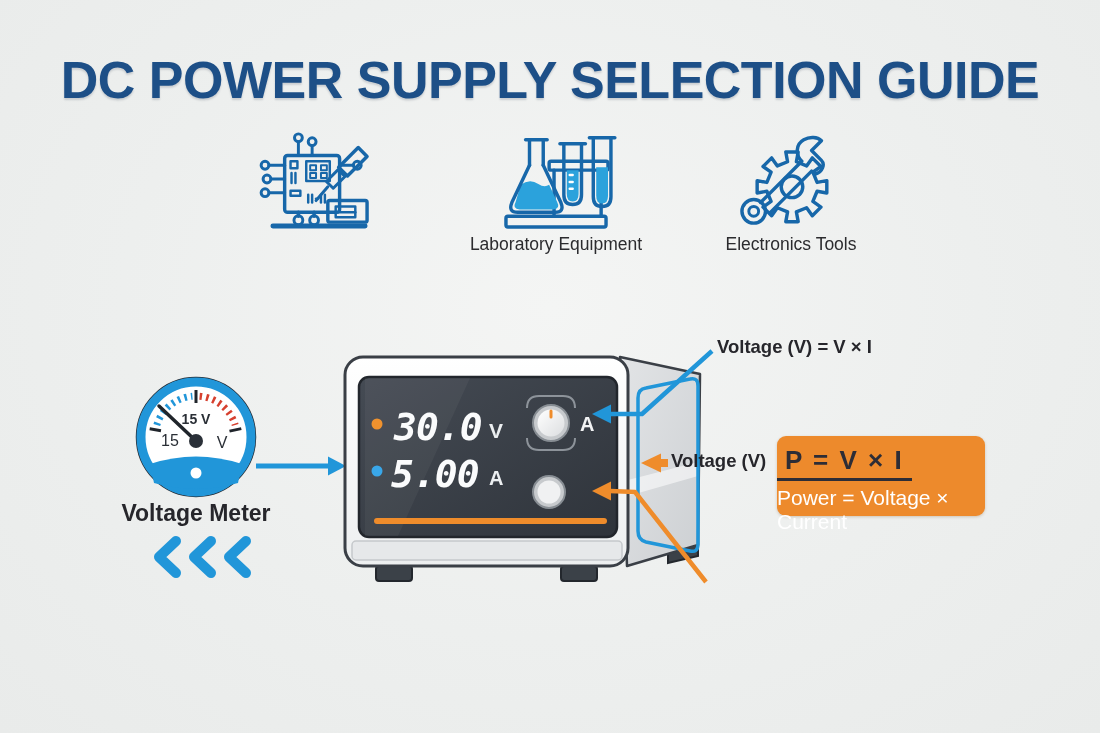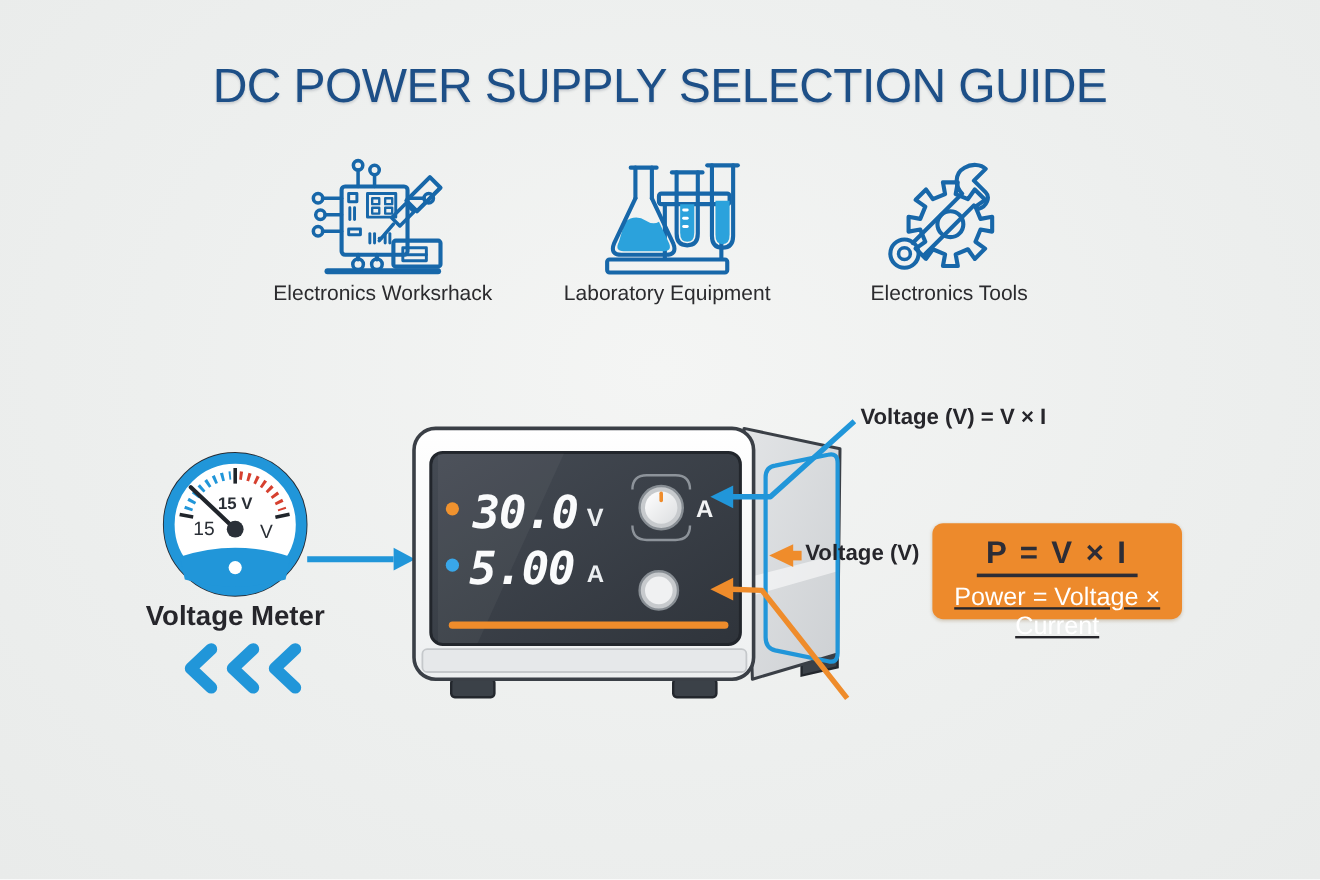--- a/index.html
+++ b/index.html
@@ -3,39 +3,38 @@
 <meta charset="utf-8">
 <style>
   html,body{margin:0;padding:0;background:#ffffff;}
   .canvas{
     position:relative;width:1100px;height:733px;overflow:hidden;
     background:radial-gradient(ellipse at 50% 42%, #f4f5f4 0%, #edefee 55%, #e9ebea 100%);
     font-family:"Liberation Sans", sans-serif;color:#26262b;
   }
   .title{
     position:absolute;left:0;top:50px;width:1100px;margin:0;text-align:center;
-    font-size:40px;font-weight:normal;letter-spacing:-0.5px;color:#1d4f87;
+    font-size:52px;font-weight:bold;letter-spacing:-0.5px;color:#1d4f87;
     text-shadow:0 2px 2px rgba(40,50,70,0.18);
   }
   .cat{position:absolute;top:126px;width:238px;text-align:center;}
   .cat svg{display:block;margin:0 auto;}
   .cat-label{margin-top:4px;font-size:17.5px;color:#2b2b2e;}
   .scene{position:absolute;left:0;top:0;}
   .lbl{position:absolute;white-space:nowrap;}
   .meter-label{left:118px;top:500px;width:156px;text-align:center;font-size:23px;font-weight:600;color:#26262b;}
   .flow-label{left:118px;top:574px;width:160px;text-align:center;font-size:19px;font-weight:600;color:#26262b;}
   .ann{font-size:18.5px;color:#26262b;font-weight:bold;}
   .ann-top{left:717px;top:336px;}
   .ann-side{left:671px;top:450px;}
   .ann-bottom{left:709px;top:582px;}
   .formula-box{
     position:absolute;left:777px;top:436px;width:208px;height:80px;
-    background:#ed8a2c;border-radius:9px;text-align:center;
+    background:#ed8a2c;border-radius:9px;
     box-shadow:0 1px 3px rgba(120,70,10,0.25);
-    text-decoration:underline;
   }
   .formula-main{
     display:inline-block;margin-top:9px;padding:0 8px 2px 8px;
     font-size:26px;font-weight:800;letter-spacing:2px;color:#2d2d36;
     border-bottom:3px solid #2d2d36;
   }
   .formula-caption{margin-top:5px;font-size:21px;color:#ffffff;}
 </style>
 </head>
 <body>
@@ -78,21 +77,20 @@
         <circle cx="58" cy="16" r="4" stroke-width="3"></circle>
       <line x1="86" y1="40" x2="100" y2="40" stroke-width="3"></line>
         <circle cx="104" cy="40" r="4" stroke-width="3"></circle>
       <rect x="74" y="76" width="40" height="22" rx="2"></rect>
       <rect x="82" y="82" width="20" height="11" stroke-width="2.5"></rect>
       <line x1="82" y1="88" x2="102" y2="88" stroke-width="2.5"></line>
       <line x1="62" y1="76" x2="74" y2="62" stroke-width="3"></line>
       <path d="M72.5,56.5 L84.5,44.5 L91.5,51.5 L79.5,63.5 Z" stroke-width="3"></path>
       <path d="M85,42 L105,22 L114,31 L94,51 Z"></path>
     </svg>
-    <div class="cat-label">Electronics Worksrhack</div>
   </div>
 
   <div class="cat" style="left:437px;">
     <svg width="132" height="104" viewBox="0 0 130 106" fill="none" stroke="#1767a9" stroke-width="3.5" stroke-linecap="round" stroke-linejoin="round">
       <rect x="58" y="36" width="60" height="9" rx="2"></rect>
       <line x1="63" y1="45" x2="63" y2="90"></line>
       <line x1="111" y1="45" x2="111" y2="90"></line>
       <path d="M106,42 L118,42 L118,71 Q118,79 112,79 Q106,79 106,71 Z" fill="#2ba2dc" stroke="none"></path>
       <path d="M103,12 L103,72 Q103,82 112,82 Q121,82 121,72 L121,12"></path>
       <line x1="99" y1="12" x2="125" y2="12"></line>

